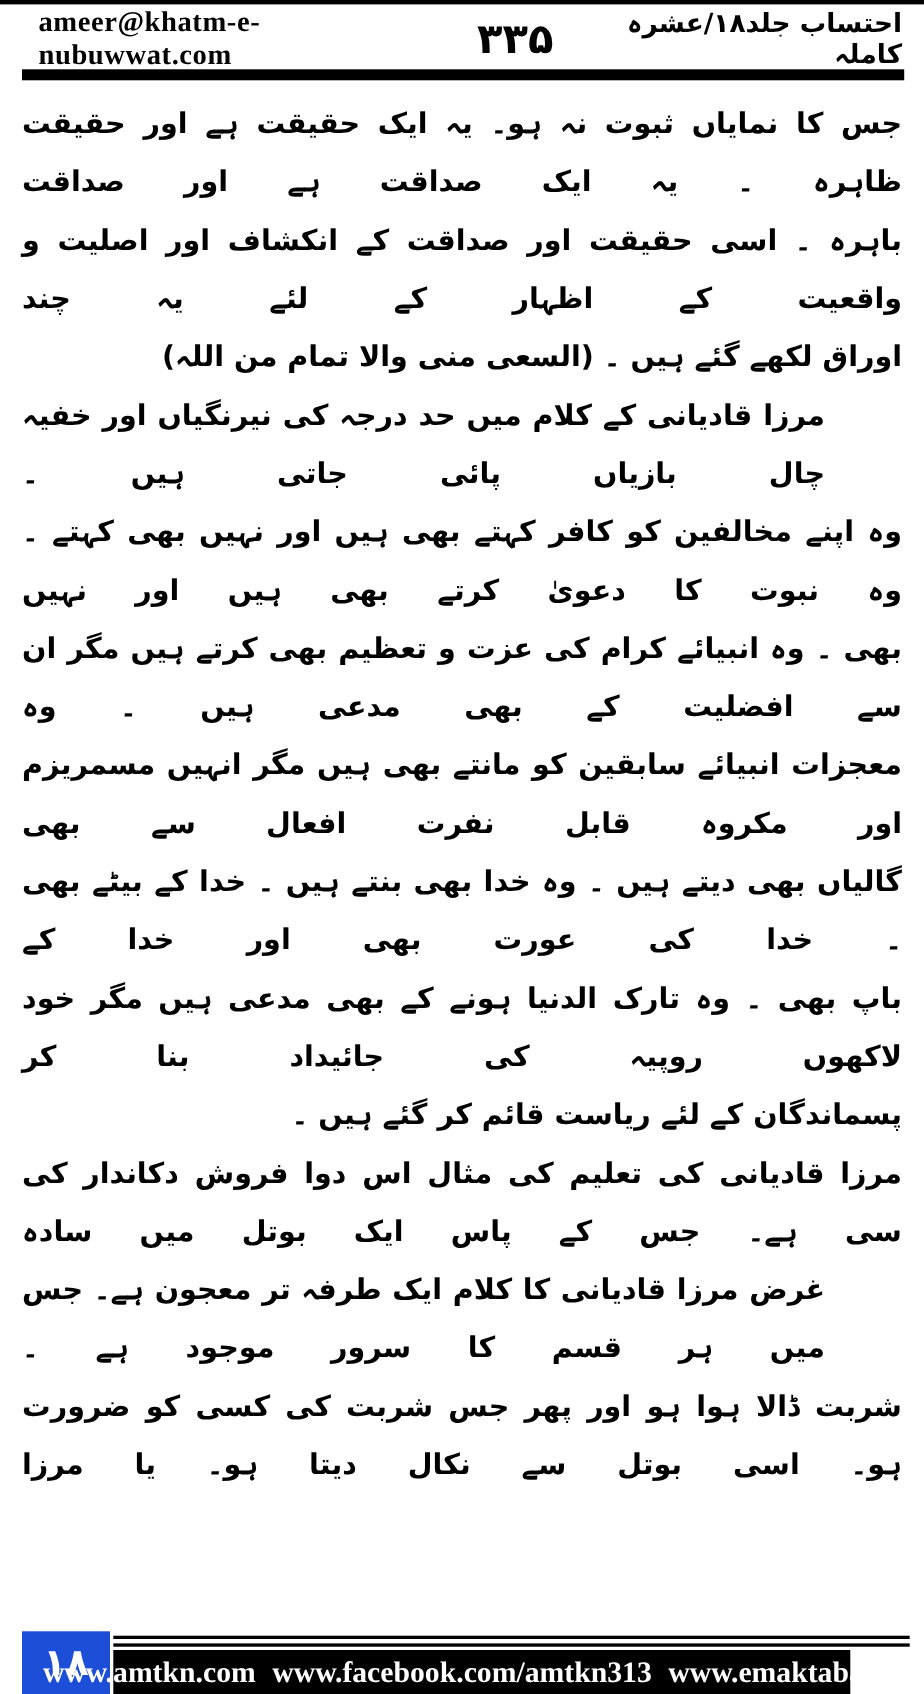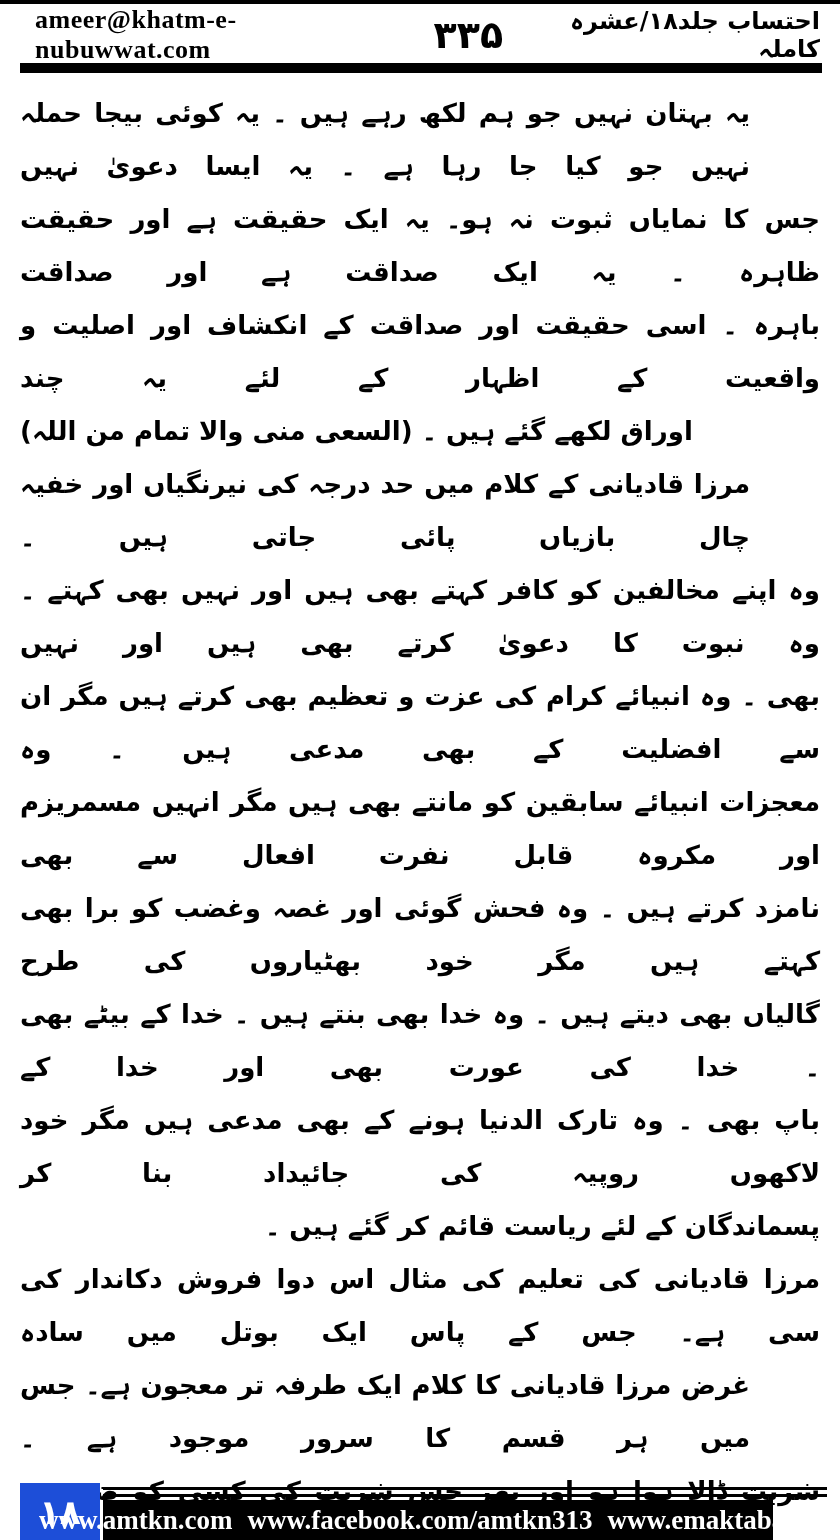--- a/index.html
+++ b/index.html
@@ -44,21 +44,21 @@
   }
   .line{
     font-family:"DejaVu Sans",sans-serif;
     font-weight:bold;
     font-size:26px;
     line-height:53px;
     white-space:normal;
   }
   .l-full{text-align:justify;text-align-last:justify;}
   .l-first{text-align:justify;text-align-last:justify;padding-right:70px;}
-  .l-center{text-align:left;}
+  .l-center{text-align:right;}
   .l-left{text-align:right;}
 
   
   .footer-pagebox{
     position:absolute;left:20px;top:1483px;width:80px;height:57px;
     background:#1d4ed8;color:#fff;
     display:flex;align-items:center;justify-content:center;
     font-family:"DejaVu Sans",sans-serif;font-weight:bold;font-size:34px;
   }
   .footer-rule-1{position:absolute;left:103px;top:1487px;width:724px;height:3px;background:#000;}
@@ -83,29 +83,27 @@
       <span class="email">ameer@khatm-e-nubuwwat.com</span>
       <span class="pagenum">۳۳۵</span>
     </div>
     <div class="book-title">احتساب جلد۱۸/عشرہ کاملہ</div>
   </div>
 
   <div class="header-rule"></div>
 
   <div class="body-text">
 
-  <div class="line l-first">یہ بہتان نہیں جو ہم لکھ رہے ہیں ۔ یہ کوئی بیجا حملہ نہیں جو کیا جا رہا ہے ۔ یہ ایسا دعویٰ نہیں</div>
       <div class="line l-full">جس کا نمایاں ثبوت نہ ہو۔ یہ ایک حقیقت ہے اور حقیقت ظاہرہ ۔ یہ ایک صداقت ہے اور صداقت</div>
       <div class="line l-full">باہرہ ۔ اسی حقیقت اور صداقت کے انکشاف اور اصلیت و واقعیت کے اظہار کے لئے یہ چند</div>
       <div class="line l-center">اوراق لکھے گئے ہیں ۔ (السعی منی والا تمام من اللہ)</div>
       <div class="line l-first">مرزا قادیانی کے کلام میں حد درجہ کی نیرنگیاں اور خفیہ چال بازیاں پائی جاتی ہیں ۔</div>
       <div class="line l-full">وہ اپنے مخالفین کو کافر کہتے بھی ہیں اور نہیں بھی کہتے ۔ وہ نبوت کا دعویٰ کرتے بھی ہیں اور نہیں</div>
       <div class="line l-full">بھی ۔ وہ انبیائے کرام کی عزت و تعظیم بھی کرتے ہیں مگر ان سے افضلیت کے بھی مدعی ہیں ۔ وہ</div>
       <div class="line l-full">معجزات انبیائے سابقین کو مانتے بھی ہیں مگر انہیں مسمریزم اور مکروہ قابل نفرت افعال سے بھی</div>
-      <div class="line l-full">نامزد کرتے ہیں ۔ وہ فحش گوئی اور غصہ وغضب کو برا بھی کہتے ہیں مگر خود بھٹیاروں کی طرح</div>
       <div class="line l-full">گالیاں بھی دیتے ہیں ۔ وہ خدا بھی بنتے ہیں ۔ خدا کے بیٹے بھی ۔ خدا کی عورت بھی اور خدا کے</div>
       <div class="line l-full">باپ بھی ۔ وہ تارک الدنیا ہونے کے بھی مدعی ہیں مگر خود لاکھوں روپیہ کی جائیداد بنا کر</div>
       <div class="line l-left">پسماندگان کے لئے ریاست قائم کر گئے ہیں ۔</div>
       <div class="line l-full">مرزا قادیانی کی تعلیم کی مثال اس دوا فروش دکاندار کی سی ہے۔ جس کے پاس ایک بوتل میں سادہ</div>
       <div class="line l-first">غرض مرزا قادیانی کا کلام ایک طرفہ تر معجون ہے۔ جس میں ہر قسم کا سرور موجود ہے ۔</div>
       <div class="line l-full">شربت ڈالا ہوا ہو اور پھر جس شربت کی کسی کو ضرورت ہو۔ اسی بوتل سے نکال دیتا ہو۔ یا مرزا</div>
     </div>
 
   <div class="footer-pagebox">
     <span>۱۸</span>

